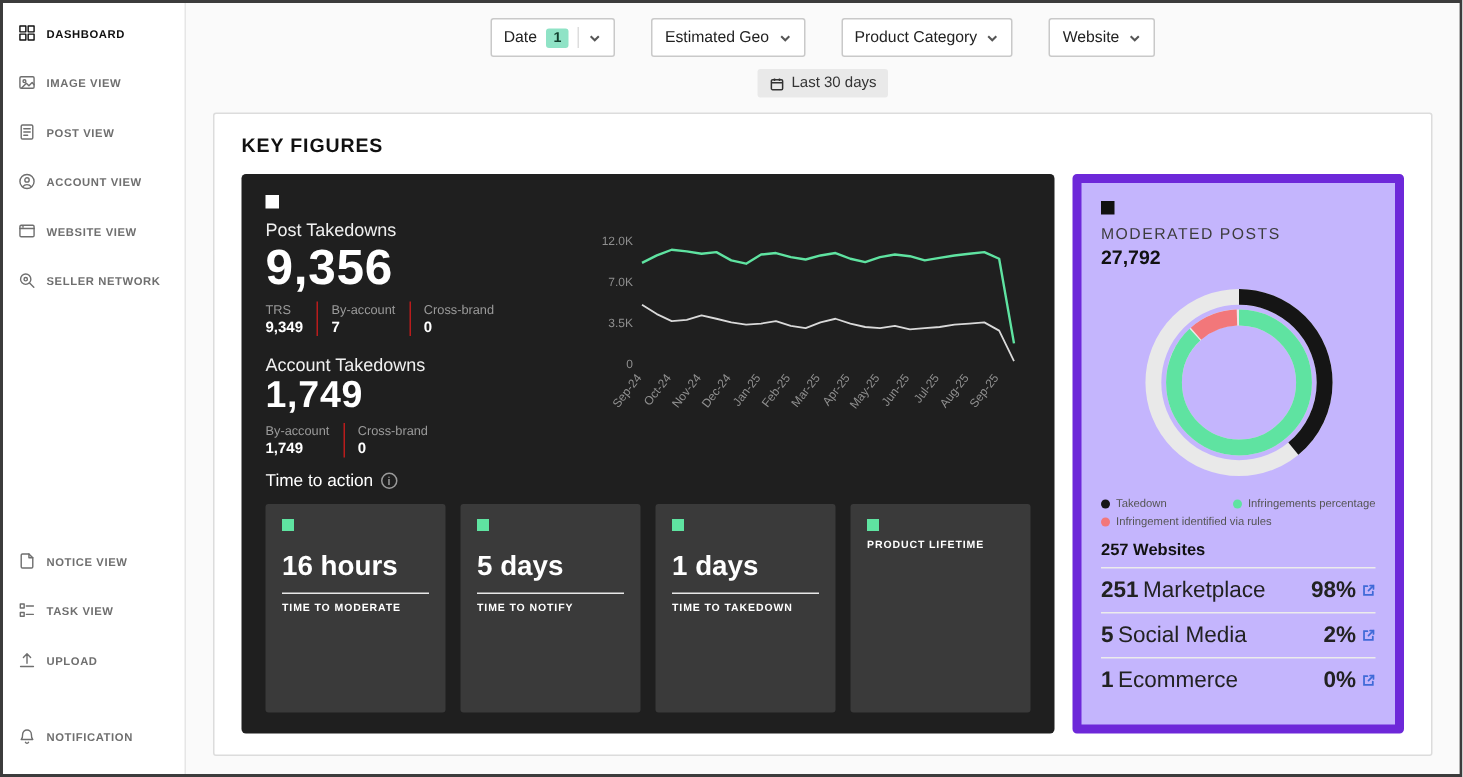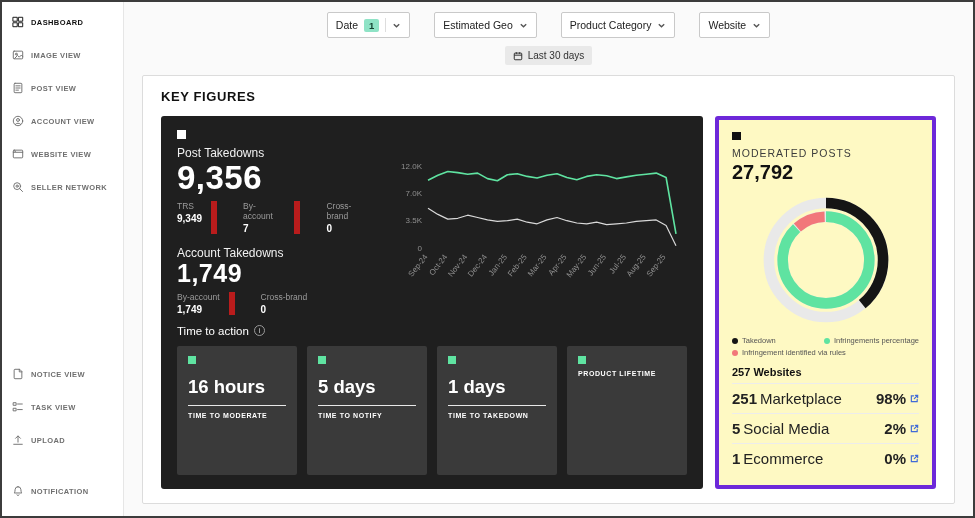--- a/index.html
+++ b/index.html
@@ -35,37 +35,37 @@
         grid-template-columns:205px 1fr;grid-template-rows:auto auto 1fr;
         grid-template-areas:"stats chart" "tta tta" "cards cards"}
   .stats{grid-area:stats}
   .sq{width:9px;height:9px;background:#fff}
   .sq.green{width:8px;height:8px;background:#5fe3a1}
   .sq.black{background:#111}
   .stat-title{font-size:12px;margin-top:7px;color:#f0f0f0}
   .big{font-size:33px;font-weight:bold;letter-spacing:.5px;line-height:1.08}
   .big.small{font-size:25px}
   .bkrow{display:flex;margin-top:5px}
-  .bk{padding-right:9px;margin-right:26px;border-right:6px solid #b91c1c}
+  .bk{padding-right:9px;margin-right:9px;border-right:1px solid #b91c1c}
   .bk:last-child{border-right:none;margin-right:0}
   .bk-l{font-size:8.5px;color:#9b9b9b}
   .bk-v{font-size:10px;font-weight:bold;margin-top:2px;color:#fff}
   .chart-wrap{grid-area:chart;align-self:center;padding-left:4px}
   #line-chart text{font-family:"Liberation Sans",sans-serif;font-size:8px;fill:#8f8f8f}
   .tta-head{grid-area:tta;display:flex;align-items:center;gap:5px;font-size:11.5px;margin-top:10px}
   .info{width:11px;height:11px;border:1px solid #9a9a9a;border-radius:50%;font-size:7.5px;display:flex;align-items:center;justify-content:center;color:#cfcfcf;cursor:pointer}
   .tta-cards{grid-area:cards;display:grid;grid-template-columns:repeat(4,1fr);gap:10px;margin-top:9px}
   .tta{background:#3a3a3a;border-radius:2px;padding:10px 11px}
   .tta-v{font-size:18.5px;font-weight:bold;margin-top:12px;padding-bottom:7px;border-bottom:1px solid #e8e8e8;white-space:nowrap}
   .tta-l{font-size:7px;font-weight:bold;letter-spacing:.6px;margin-top:6px;color:#fff}
 
   
-  .light{flex:1;background:#fef9c3;border:4px solid #6d28d9;border-radius:3px;padding:12px 13px;display:flex;flex-direction:column;min-width:0}
+  .light{flex:1;background:#c4b5fd;border:6px solid #6d28d9;border-radius:3px;padding:12px 13px;display:flex;flex-direction:column;min-width:0}
   .mp-title{font-size:10.5px;letter-spacing:1px;color:#3c3c3c;margin-top:7px}
-  .mp-value{font-size:20px;font-weight:bold;margin-top:2px;color:#111}
+  .mp-value{font-size:13px;font-weight:bold;margin-top:2px;color:#111}
   .donut-wrap{display:flex;justify-content:center;margin-top:2px}
   .legend{display:flex;flex-wrap:wrap;justify-content:space-between;gap:3px 0;margin-top:2px}
   .lg{display:flex;align-items:center;gap:4px;font-size:7.5px;color:#555}
   .dot{width:6px;height:6px;border-radius:50%;flex:0 0 auto}
   .sites-head{font-size:11px;font-weight:bold;margin-top:9px;color:#111;padding-bottom:5px}
   .site{display:flex;align-items:center;justify-content:space-between;padding:6px 0;border-top:1px solid #ececec;font-size:15px;color:#222;cursor:pointer}
   .site-left b{margin-right:3px}
   .site-right{display:flex;align-items:center;gap:4px;font-weight:bold}
   .site-right svg{width:9px;height:9px;stroke:#3f6ad8;fill:none;stroke-width:1.3;stroke-linecap:round}
 </style>

